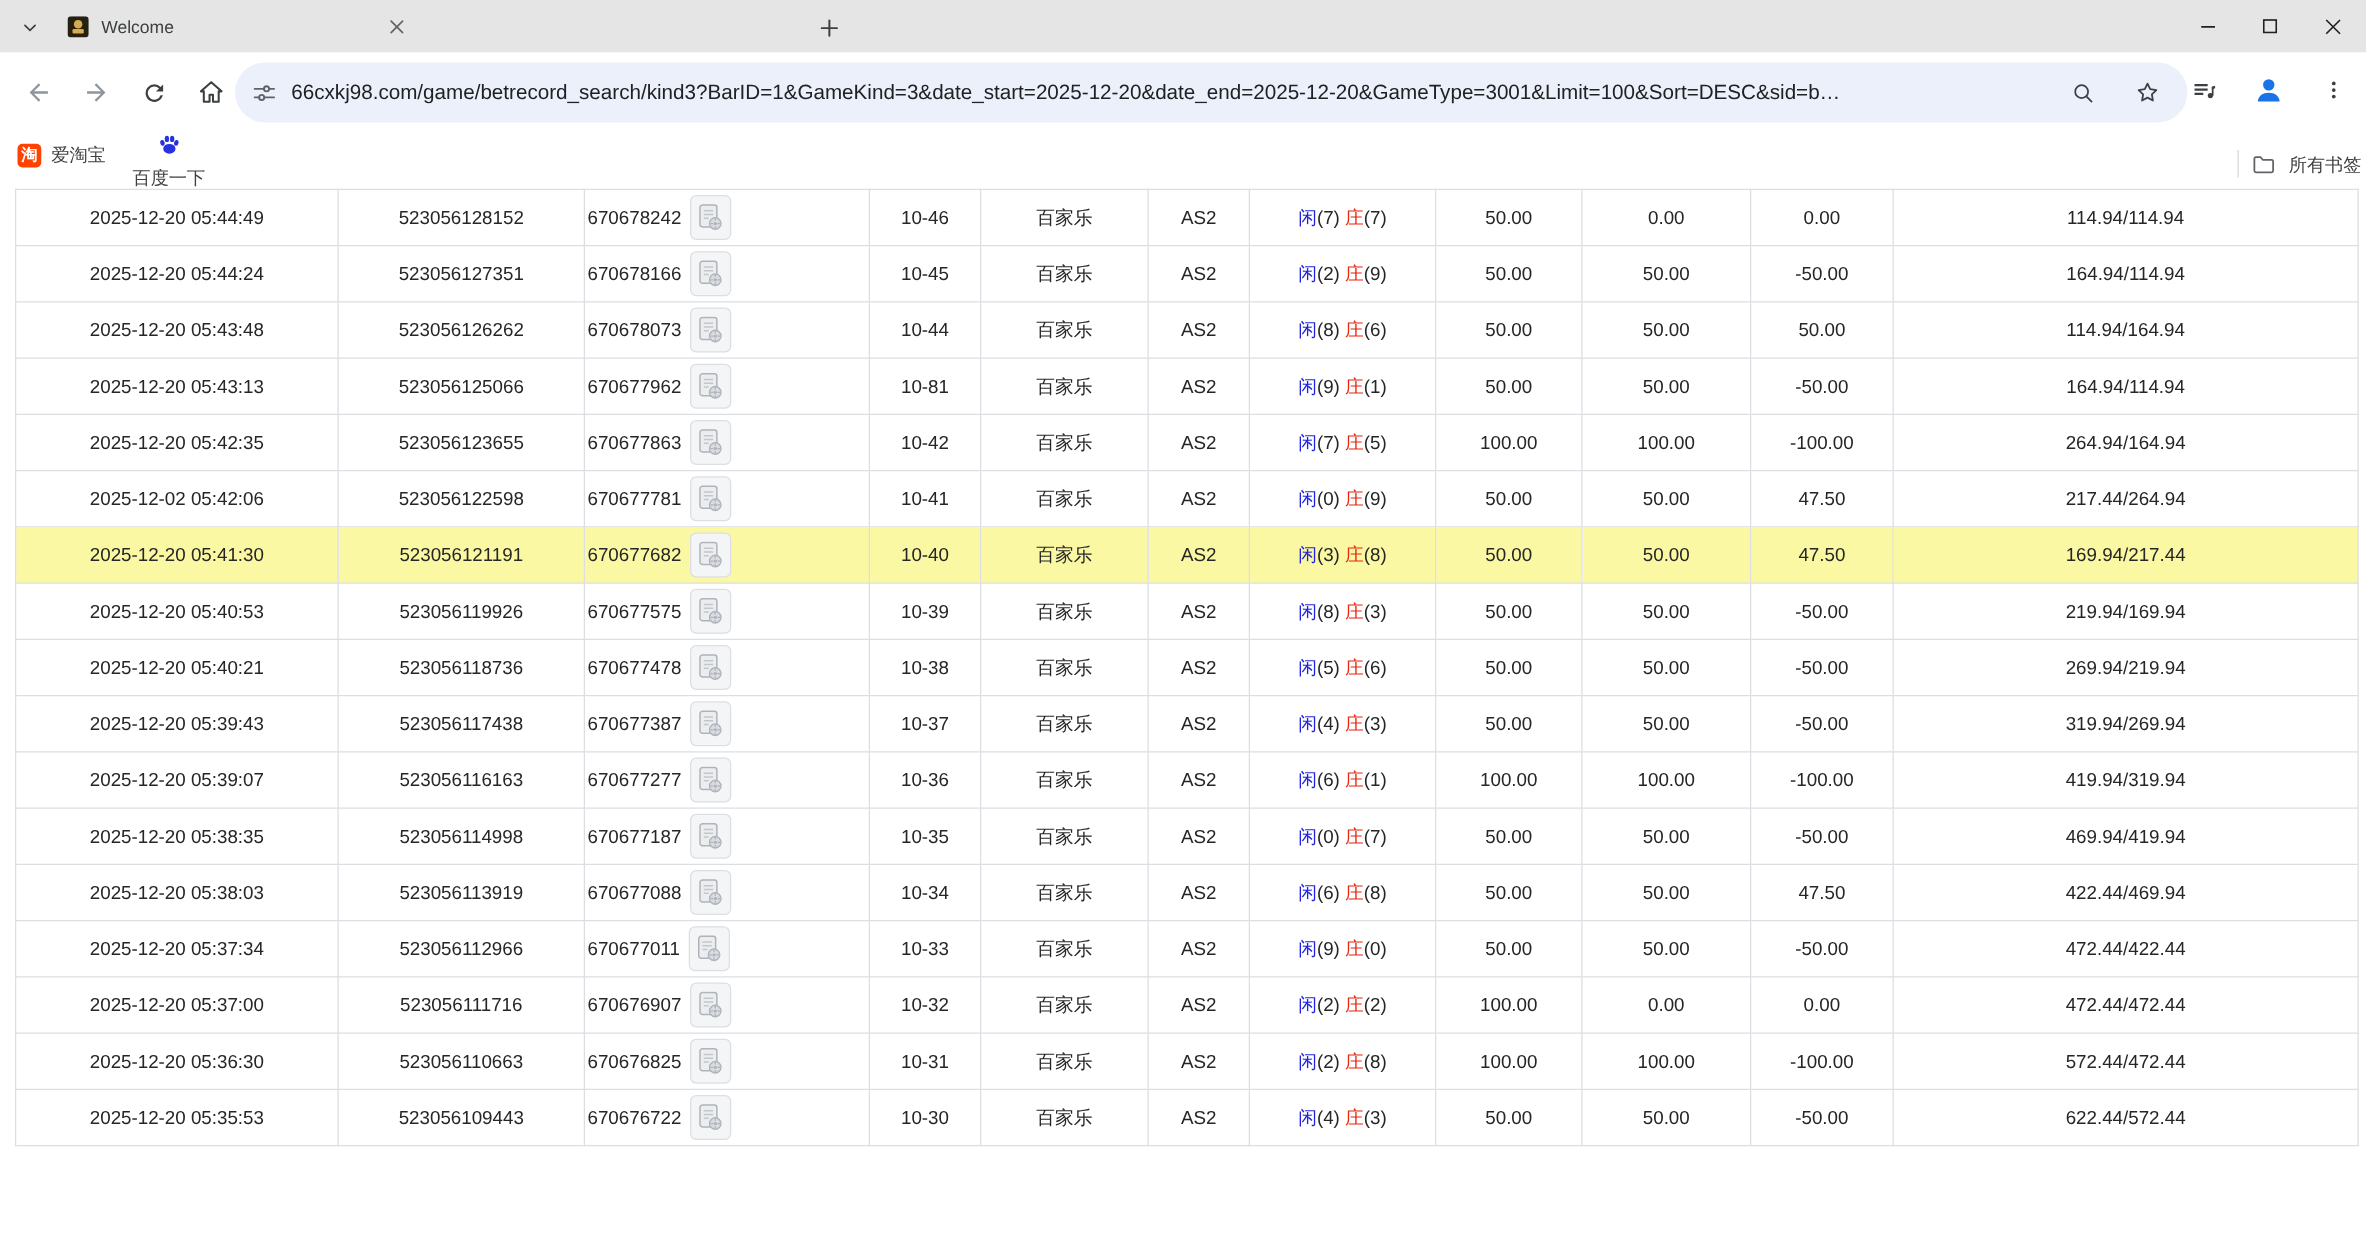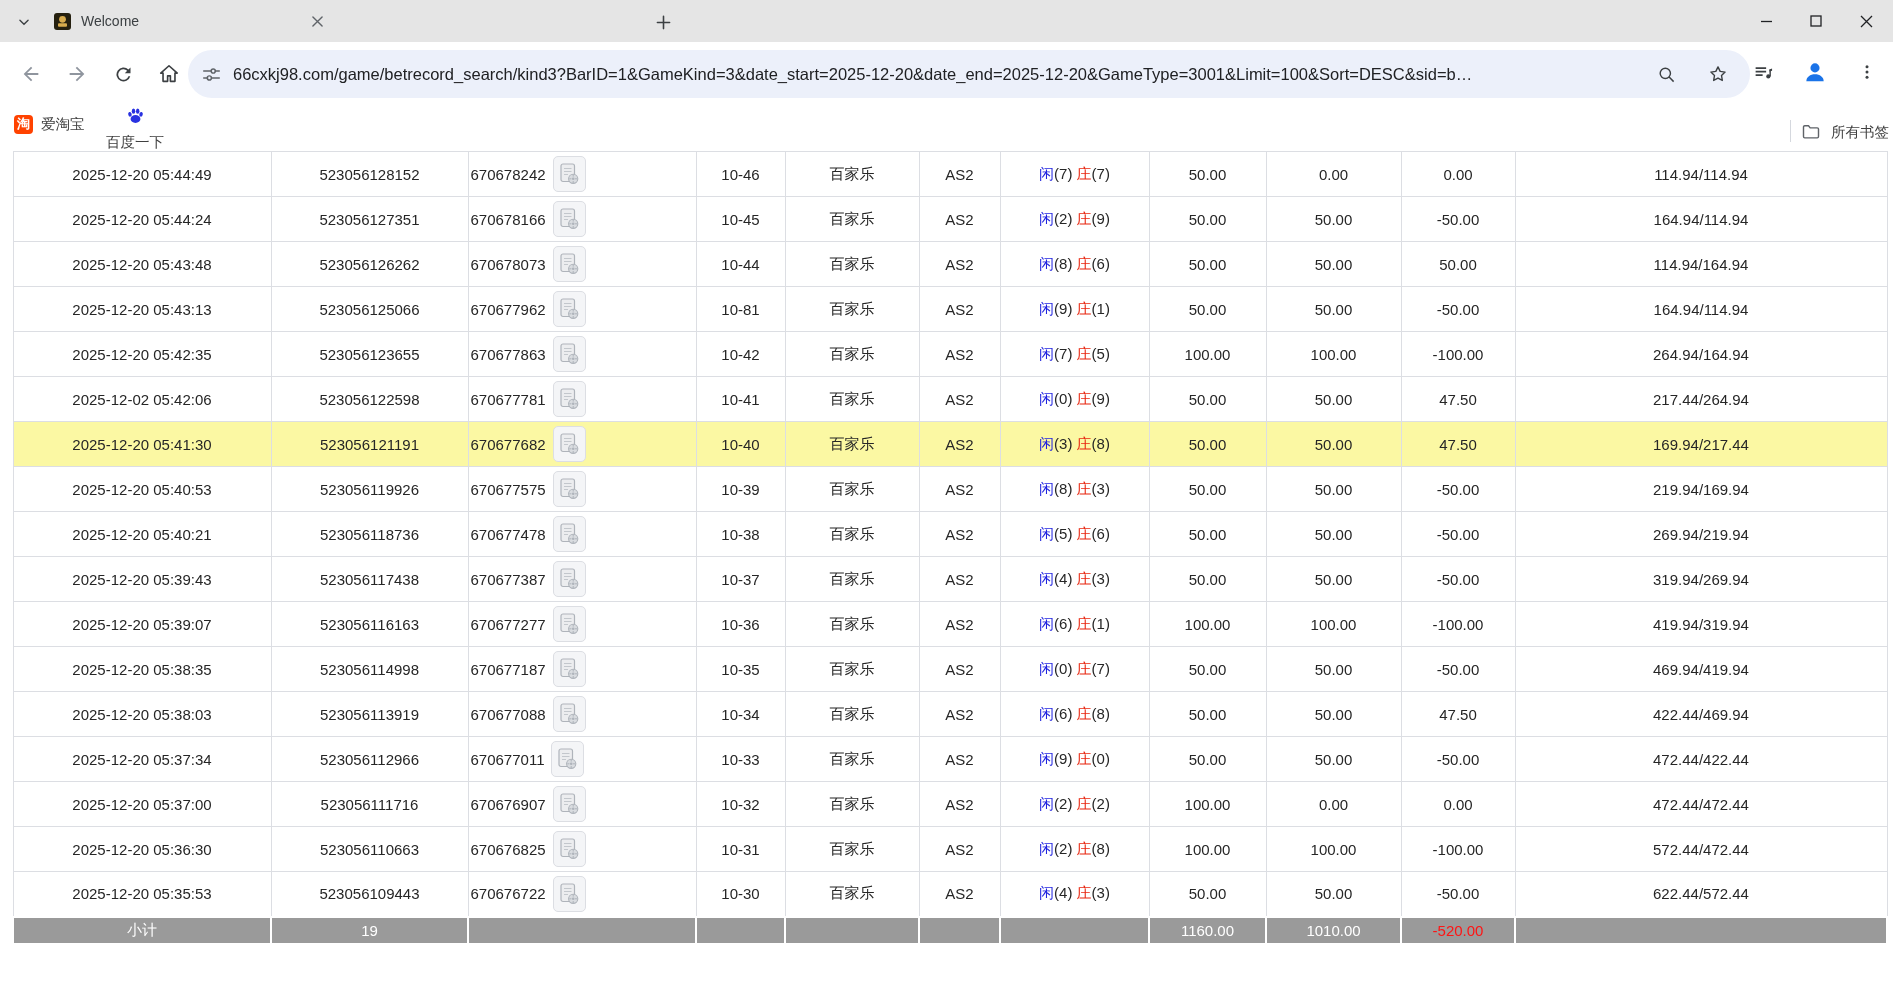--- a/index.html
+++ b/index.html
@@ -654,27 +654,14 @@
         </td>
         <td>10-30</td>
         <td>百家乐</td>
         <td>AS2</td>
         <td><span class="pl">闲</span><span>(4)</span> <span class="bk">庄</span><span>(3)</span></td>
         <td class="amt">50.00</td>
         <td>50.00</td>
         <td class="neg">-50.00</td>
         <td>622.44/572.44</td>
       </tr>
-      <tr class="sum">
-        <td>小计</td>
-        <td>19</td>
-        <td></td>
-        <td></td>
-        <td></td>
-        <td></td>
-        <td></td>
-        <td>1160.00</td>
-        <td>1010.00</td>
-        <td class="neg">-520.00</td>
-        <td></td>
-      </tr>
     </tbody>
 </table>
 
 </body></html>

